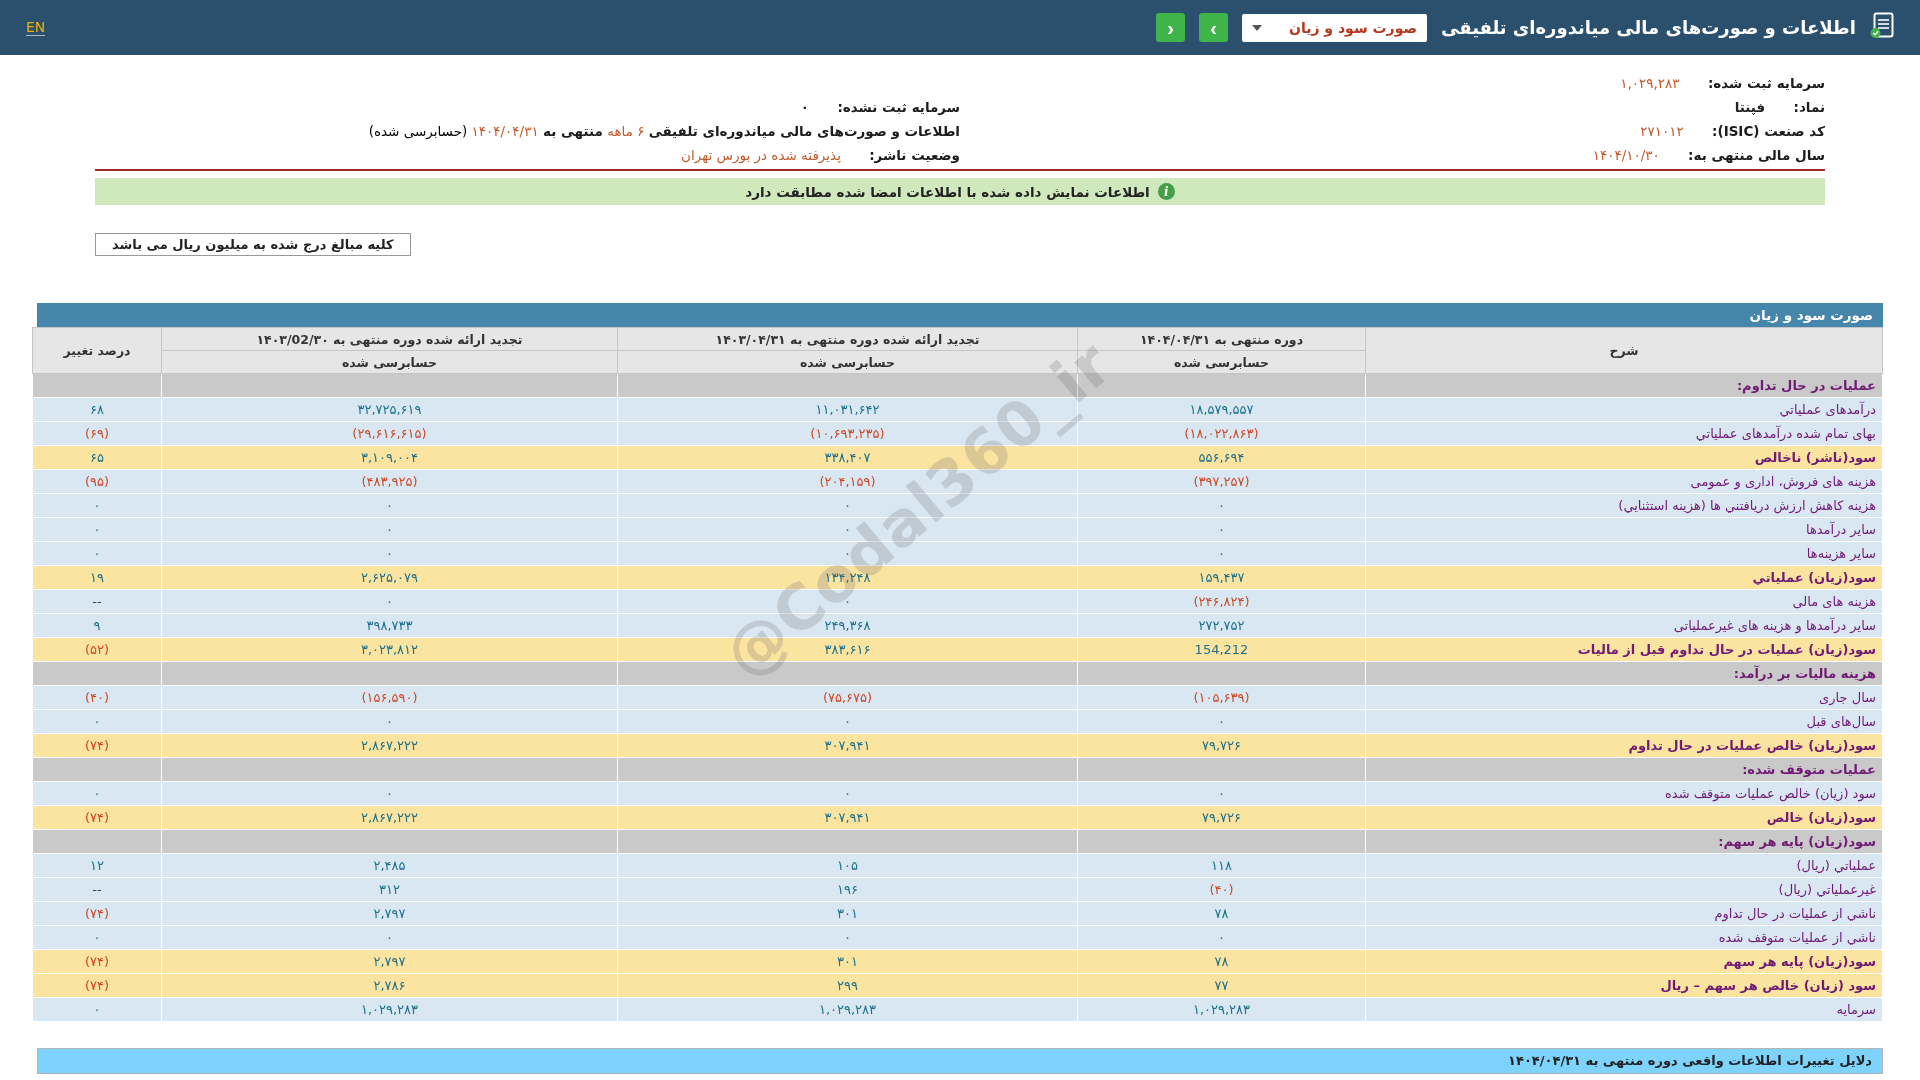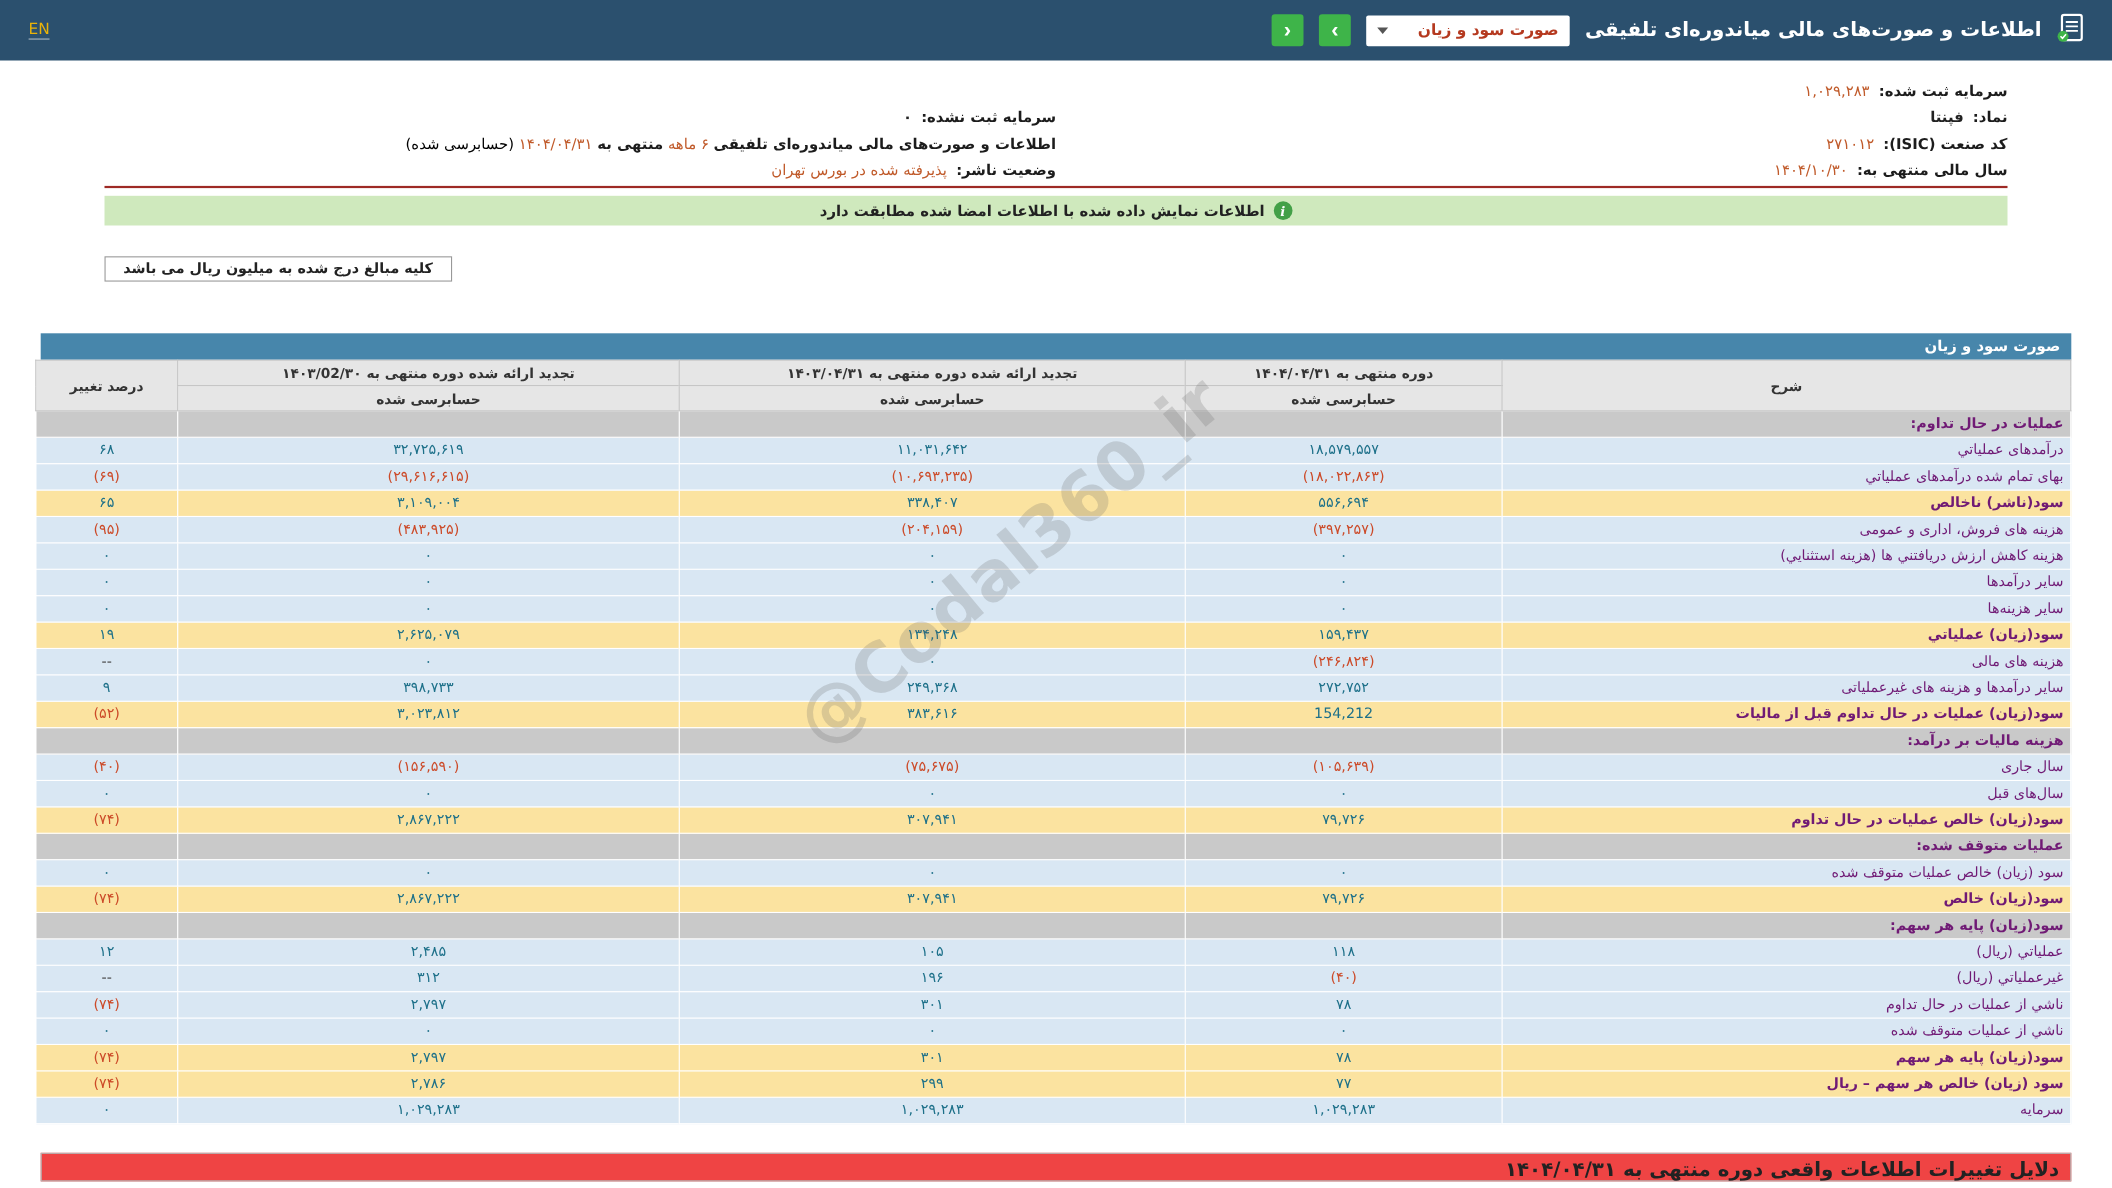--- a/index.html
+++ b/index.html
@@ -19,21 +19,21 @@
   .nav-btn { width: 29px; height: 29px; background: #3eb449; border: none; border-radius: 3px;
     color: #fff; font-size: 20px; font-weight: bold; cursor: pointer; display: flex;
     align-items: center; justify-content: center; line-height: 1; }
   .en-link { color: #eab308; font-size: 14px; cursor: pointer; text-decoration: none;
     border-bottom: 1px solid rgba(255,255,255,.6); }
 
   
   .info { margin: 16px 95px 0; border-bottom: 2px solid #9e2a25; padding-bottom: 2px; }
   .info-row { display: flex; height: 24px; align-items: center; }
   .info-cell { width: 50%; font-size: 13.5px; white-space: nowrap; }
-  .lbl { font-weight: bold; color: #1c1c1c; }
+  .lbl { font-weight: bold; color: #1c1c1c; margin-left: 20px; }
   .val { margin-right: 4px; }
   .hl { color: #c05a2a; }
   .dk { color: #222; font-weight: bold; }
   .seg-b { font-weight: bold; color: #1c1c1c; }
 
   
   .notice { margin: 7px 95px 0; height: 27px; background: #cfe9bd; display: flex;
     align-items: center; justify-content: center; gap: 8px; font-size: 13.5px;
     font-weight: bold; color: #222; }
   .info-icon { width: 17px; height: 17px; border-radius: 50%; background: #43a047; color: #fff;
@@ -61,22 +61,22 @@
   tr.total td.desc, tr.section td.desc { font-weight: bold; }
   td.num { color: #1d7089; direction: ltr; }
   td.num.neg { color: #cc4a28; }
   td.num.dash { color: #444; }
 
   .watermark { position: absolute; top: 170px; left: 640px; transform: rotate(-40deg);
     font-size: 62px; font-weight: bold; color: rgba(100,100,100,.22); pointer-events: none;
     direction: ltr; letter-spacing: 1px; white-space: nowrap; }
 
   
-  .footer-bar { margin: 26px 37px 0; border: 1px solid #b5b5b5; background: #ef4444;
-    padding: 4px 10px; font-size: 18px; font-weight: bold; color: #222; height: 26px; }
+  .footer-bar { margin: 26px 37px 0; border: 1px solid #b5b5b5; background: #7dd3fc;
+    padding: 4px 10px; font-size: 13px; font-weight: bold; color: #222; height: 26px; }
   .next-bar { margin: 8px 37px 0; height: 16px; background: #4786ab; }
 </style>
 </head>
 <body>
 
 <header class="topbar">
   <div class="topbar-group">
     <span class="report-icon">
       <svg width="24" height="27" viewBox="0 0 24 27">
         <rect x="4.5" y="1.5" width="18" height="23" rx="2" fill="none" stroke="#ffffff" stroke-width="2"></rect>

